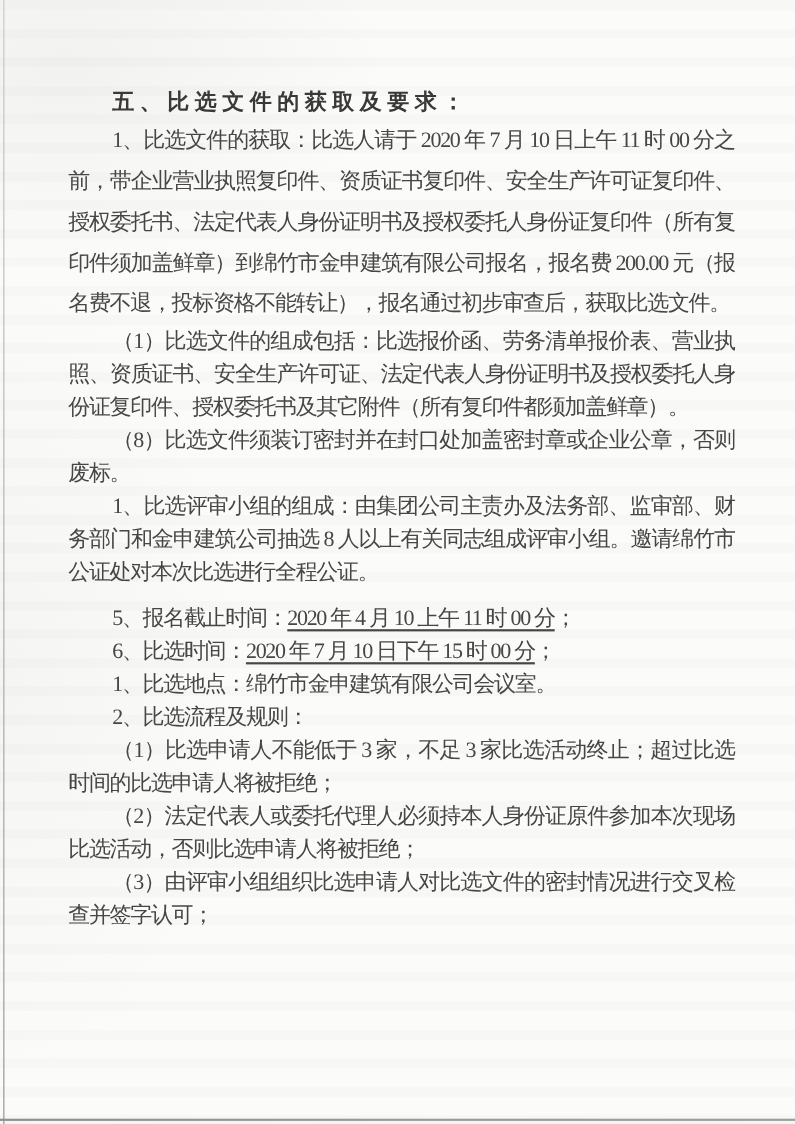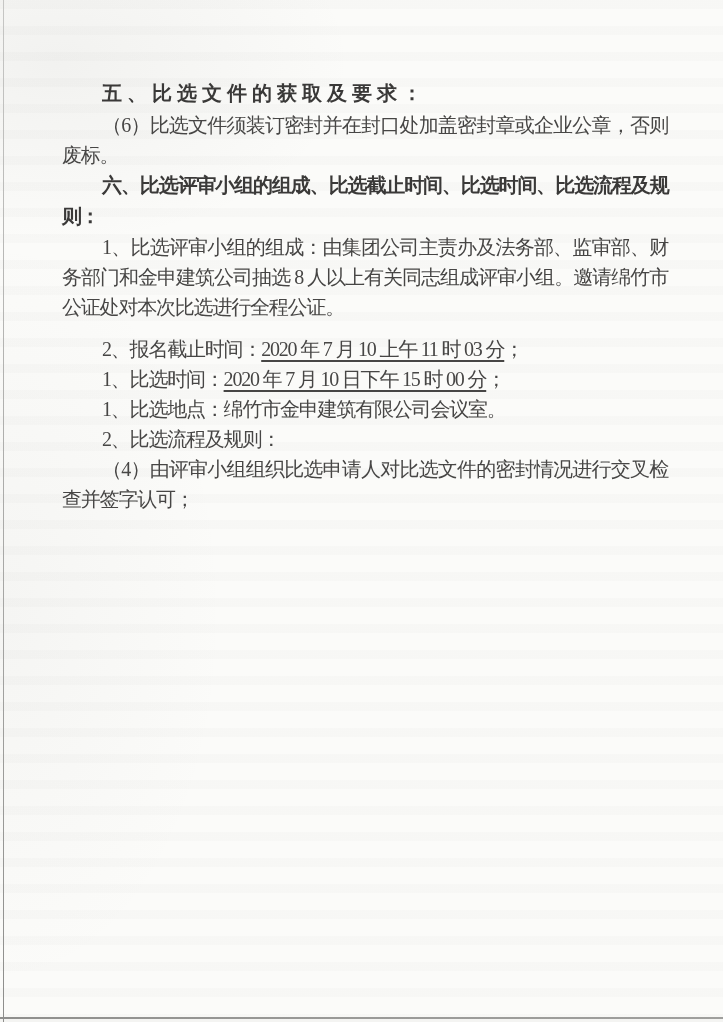--- a/index.html
+++ b/index.html
@@ -82,35 +82,38 @@
 
 <div class="scan-page">
   <div class="edge-corner"></div>
   <div class="edge-left"></div>
   <div class="edge-bottom"></div>
 
   <div class="doc">
 
     <p class="heading heading-five">五、比选文件的获取及要求：</p>
 
+    <p class="para-loose">1、比选文件的获取：比选人请于 2020 年 7 月 10 日上午 11 时 00 分之前，带企业营业执照复印件、资质证书复印件、安全生产许可证复印件、授权委托书、法定代表人身份证明书及授权委托人身份证复印件（所有复印件须加盖鲜章）到绵竹市金申建筑有限公司报名，报名费 200.00 元（报名费不退，投标资格不能转让），报名通过初步审查后，获取比选文件。</p>
 
 
+    <p>（1）比选文件的组成包括：比选报价函、劳务清单报价表、营业执照、资质证书、安全生产许可证、法定代表人身份证明书及授权委托人身份证复印件、授权委托书及其它附件（所有复印件都须加盖鲜章）。</p>
 
-    <p>（6）比选文件须装订密封并在封口处加盖密封章或企业公章，否则废标。</p>
+    <p>（8）比选文件须装订密封并在封口处加盖密封章或企业公章，否则废标。</p>
 
-    <p class="heading heading-six">六、比选评审小组的组成、比选截止时间、比选时间、比选流程及规则：</p>
 
     <p class="gap-after">1、比选评审小组的组成：由集团公司主责办及法务部、监审部、财务部门和金申建筑公司抽选 8 人以上有关同志组成评审小组。邀请绵竹市公证处对本次比选进行全程公证。</p>
 
-    <p><span>2、报名截止时间：</span><span class="u">2020 年 7 月 10 上午 11 时 03 分</span><span>；</span></p>
+    <p><span>5、报名截止时间：</span><span class="u">2020 年 4 月 10 上午 11 时 00 分</span><span>；</span></p>
 
-    <p><span>1、比选时间：</span><span class="u">2020 年 7 月 10 日下午 15 时 00 分</span><span>；</span></p>
+    <p><span>6、比选时间：</span><span class="u">2020 年 7 月 10 日下午 15 时 00 分</span><span>；</span></p>
 
     <p>1、比选地点：绵竹市金申建筑有限公司会议室。</p>
 
     <p>2、比选流程及规则：</p>
 
+    <p>（1）比选申请人不能低于 3 家，不足 3 家比选活动终止；超过比选时间的比选申请人将被拒绝；</p>
 
+    <p>（2）法定代表人或委托代理人必须持本人身份证原件参加本次现场比选活动，否则比选申请人将被拒绝；</p>
 
-    <p>（4）由评审小组组织比选申请人对比选文件的密封情况进行交叉检查并签字认可；</p>
+    <p>（3）由评审小组组织比选申请人对比选文件的密封情况进行交叉检查并签字认可；</p>
 
   </div>
 </div>
 
 </body></html>

